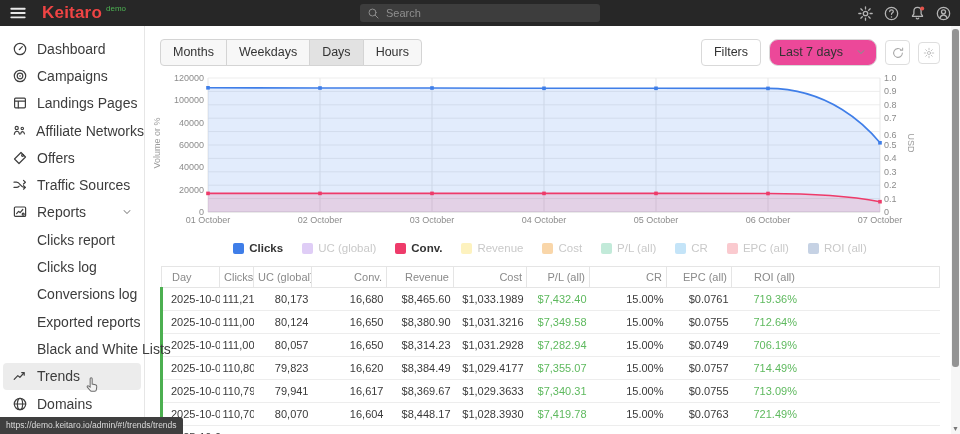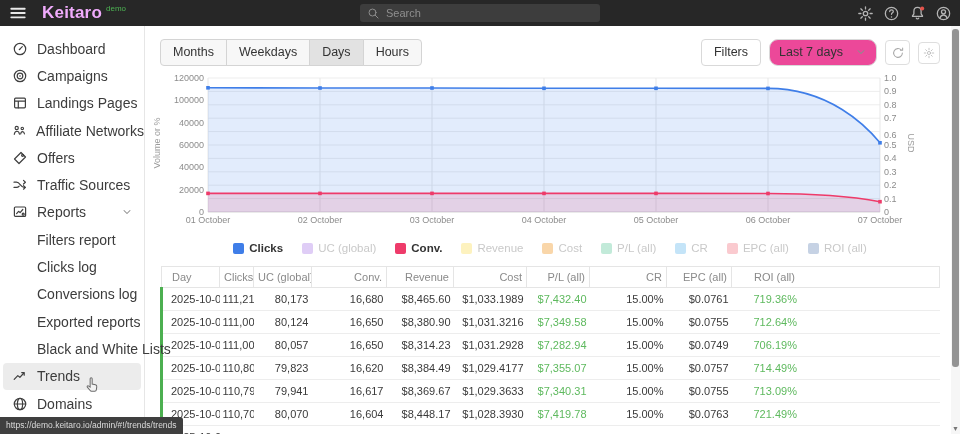--- a/index.html
+++ b/index.html
@@ -2,21 +2,21 @@
 <html><head>
 <meta charset="utf-8">
 <style>
   * { margin:0; padding:0; box-sizing:border-box; }
   html,body { width:960px; height:434px; overflow:hidden; font-family:"Liberation Sans","DejaVu Sans",sans-serif; background:#fff; }
   .app { position:relative; width:960px; height:434px; }
 
   
   .hdr { position:absolute; top:0; left:0; width:960px; height:26px; background:#272727; display:flex; align-items:center; z-index:30; }
   .hamburger { color:#e8e8e8; margin-left:9px; width:18px; height:18px; display:flex; align-items:center; cursor:pointer; }
-  .logo { color:#f0abfc; font-size:17px; font-weight:bold; letter-spacing:.2px; margin-left:15px; line-height:26px; }
+  .logo { color:#ef4444; font-size:17px; font-weight:bold; letter-spacing:.2px; margin-left:15px; line-height:26px; }
   .logo-badge { color:#4db353; font-size:8px; margin-left:4px; position:relative; top:-5px; }
   .searchbox { position:absolute; left:50%; transform:translateX(-50%); top:4px; width:240px; height:18px; background:#3d3d3d; border-radius:3px; display:flex; align-items:center; padding:0 7px; }
   .searchbox .ic { color:#8f8f8f; }
   .searchbox input { background:transparent; border:0; outline:none; color:#bdbdbd; font-size:11px; margin-left:6px; width:200px; font-family:inherit; }
   .searchbox input::placeholder { color:#8f8f8f; }
   .hdr-actions { position:absolute; right:8px; top:0; height:26px; display:flex; align-items:center; gap:9px; }
   .hicon { color:#b5b5b5; width:17px; height:17px; display:flex; align-items:center; justify-content:center; cursor:pointer; }
 
   
   .sidebar { position:absolute; top:26px; left:0; width:145px; height:408px; background:#fff; border-right:1px solid #e6e6e6; padding-top:9px; z-index:10; }
@@ -208,21 +208,21 @@
           </svg>
         </span>
         <span class="s-label">Reports</span>
         <span class="chev">
           <svg class="ic" width="100%" height="100%" viewBox="0 0 16 16" fill="none" stroke="currentColor" stroke-width="1.4" stroke-linecap="round" stroke-linejoin="round">
             <path d="M4 6l4 4 4-4"></path>
           </svg>
         </span>
       </div>
       <div class="side-item indent">
-        <span class="s-label">Filters report</span>
+        <span class="s-label">Clicks report</span>
       </div>
       <div class="side-item indent">
         <span class="s-label">Clicks log</span>
       </div>
       <div class="side-item indent">
         <span class="s-label">Conversions log</span>
       </div>
       <div class="side-item indent">
         <span class="s-label">Exported reports</span>
       </div>

